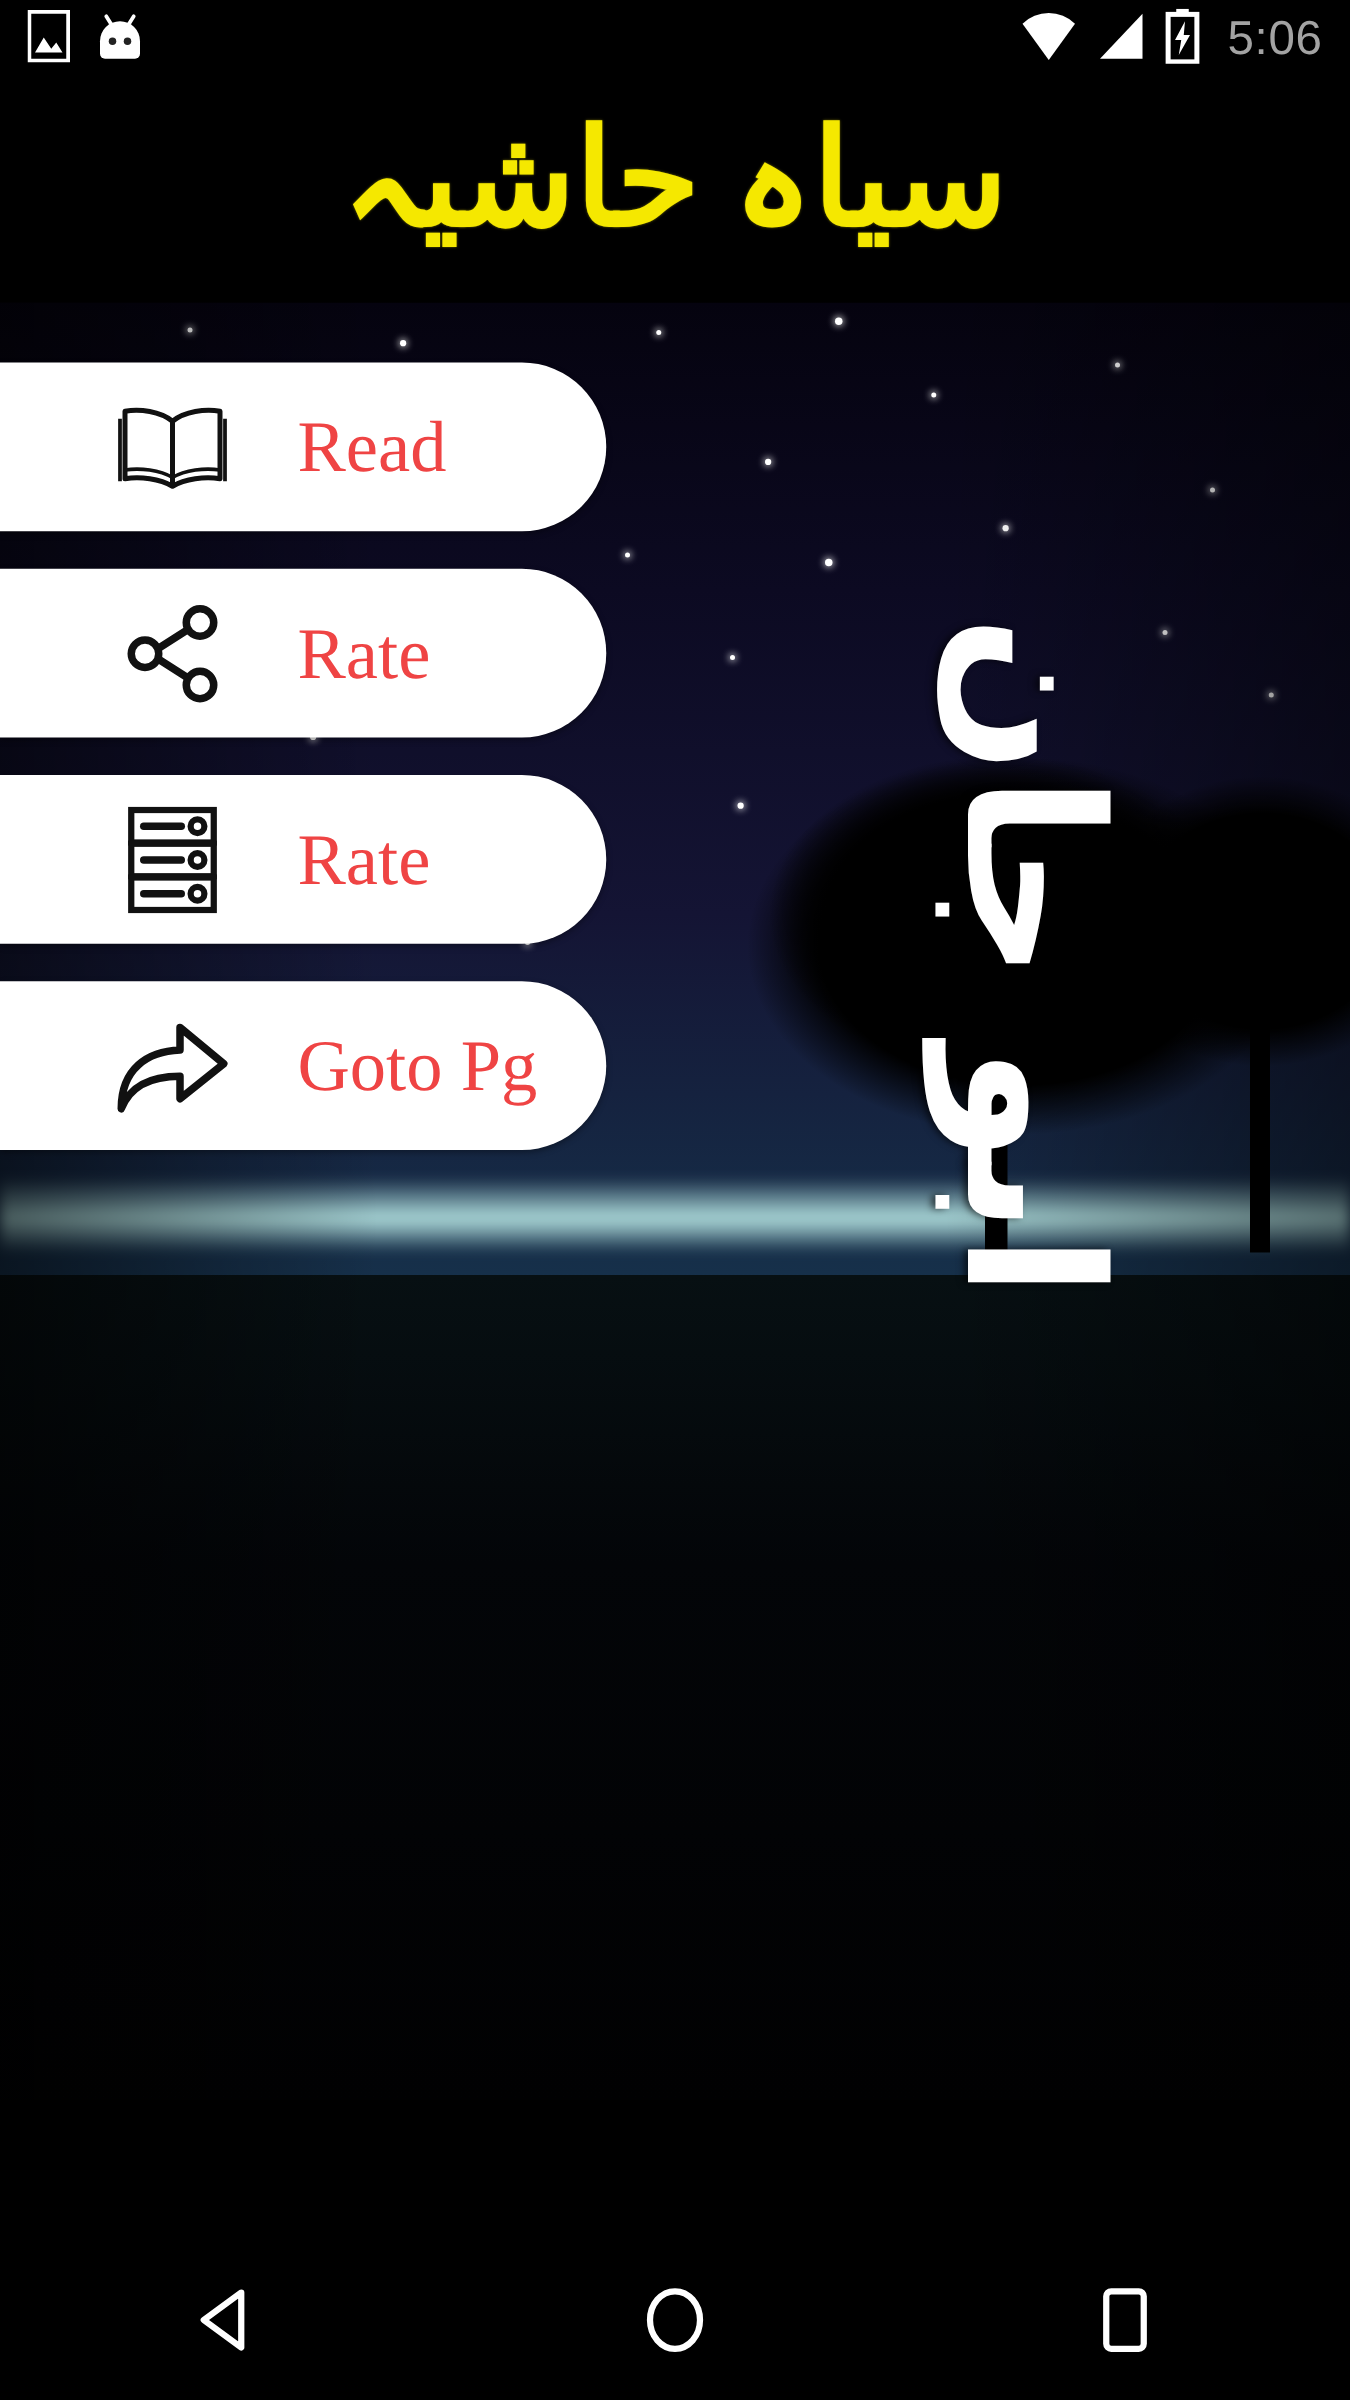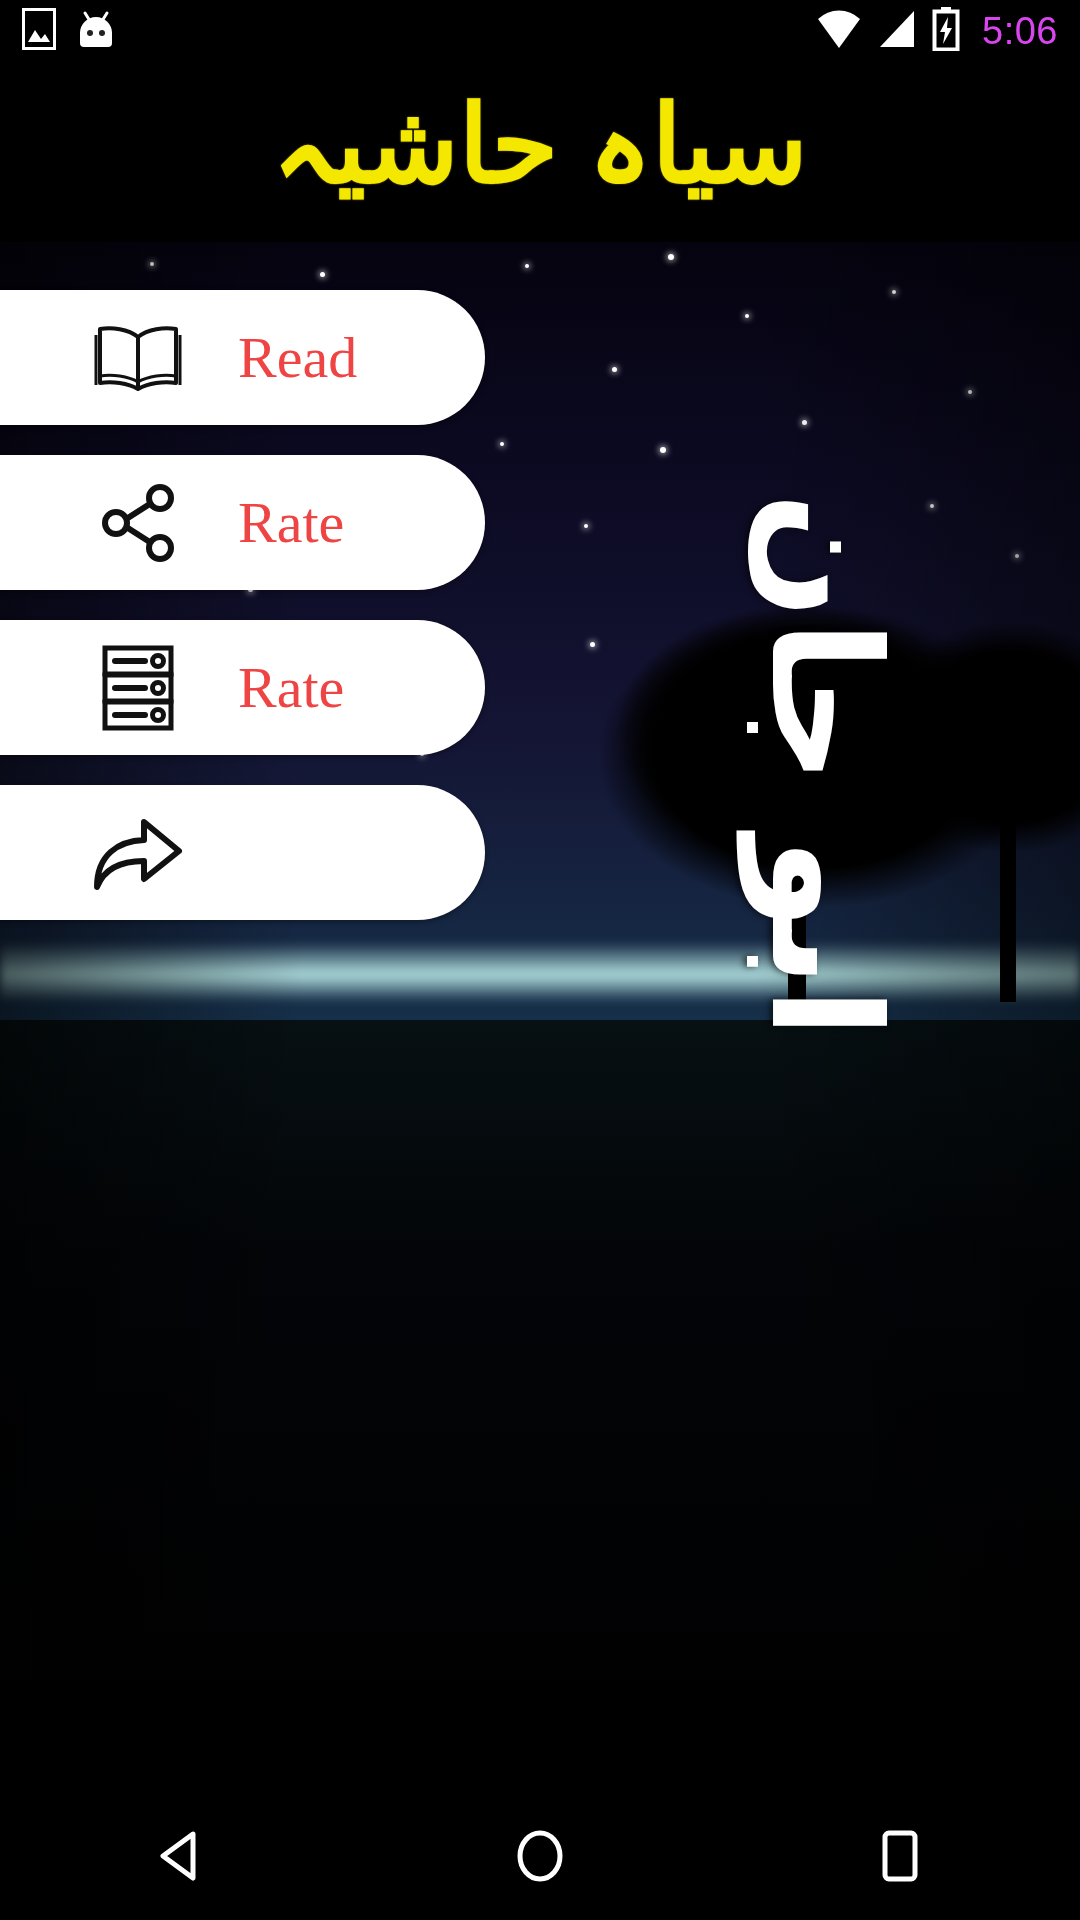--- a/index.html
+++ b/index.html
@@ -18,38 +18,38 @@
     position:absolute; top:0; left:0;
     width:1080px; height:62px;
     background:#000;
     display:flex; align-items:center;
     padding:0 22px;
     z-index:40;
   }
   .sb-left { display:flex; align-items:center; gap:20px; }
   .sb-right { margin-left:auto; display:flex; align-items:center; gap:14px; }
   .sb-time {
-    color:#d946ef; font-size:38px; font-family:"Liberation Sans", sans-serif;
+    color:#a3a3a3; font-size:38px; font-family:"Liberation Sans", sans-serif;
     letter-spacing:0.5px; margin-left:8px; line-height:1;
   }
 
   
   #header {
     position:absolute; top:62px; left:0;
     width:1080px; height:180px;
     background:#000;
     display:flex; align-items:center; justify-content:center;
     z-index:30;
   }
   #app-title {
     color:#f5e800;
     font-size:108px;
     line-height:1.05;
     direction:rtl;
-    font-family:Liberation Sans, sans-serif;
+    font-family:Liberation Serif, serif;
     font-weight:700;
     letter-spacing:-2px;
     padding-bottom:14px;
     text-shadow:0 0 2px rgba(245,232,0,.5);
   }
 
   
   #bg {
     position:absolute; top:242px; left:0;
     width:1080px; height:1438px;
@@ -313,20 +313,21 @@
       </span>
       <span class="mb-label">Rate</span>
     </div>
 
     <div class="menu-btn">
       <span class="mb-icon">
         <svg width="92" height="76" viewBox="0 0 92 76">
           <path d="M5 72 C5 40, 26 26, 52 25 L52 7 L87 36 L52 64 L52 46 C28 46, 12 54, 5 72 Z" fill="#fff" stroke="#111" stroke-width="6" stroke-linejoin="round"></path>
         </svg>
       </span>
+      <span class="mb-label">Goto Pg</span>
     </div>
 
 
   </div>
 
   <div id="nav-bar">
     <div class="nav-btn">
       <span>
         <svg width="50" height="52" viewBox="0 0 50 52">
           <path d="M38 4 L8 26 L38 48 Z" fill="none" stroke="#fff" stroke-width="5" stroke-linejoin="round"></path>

